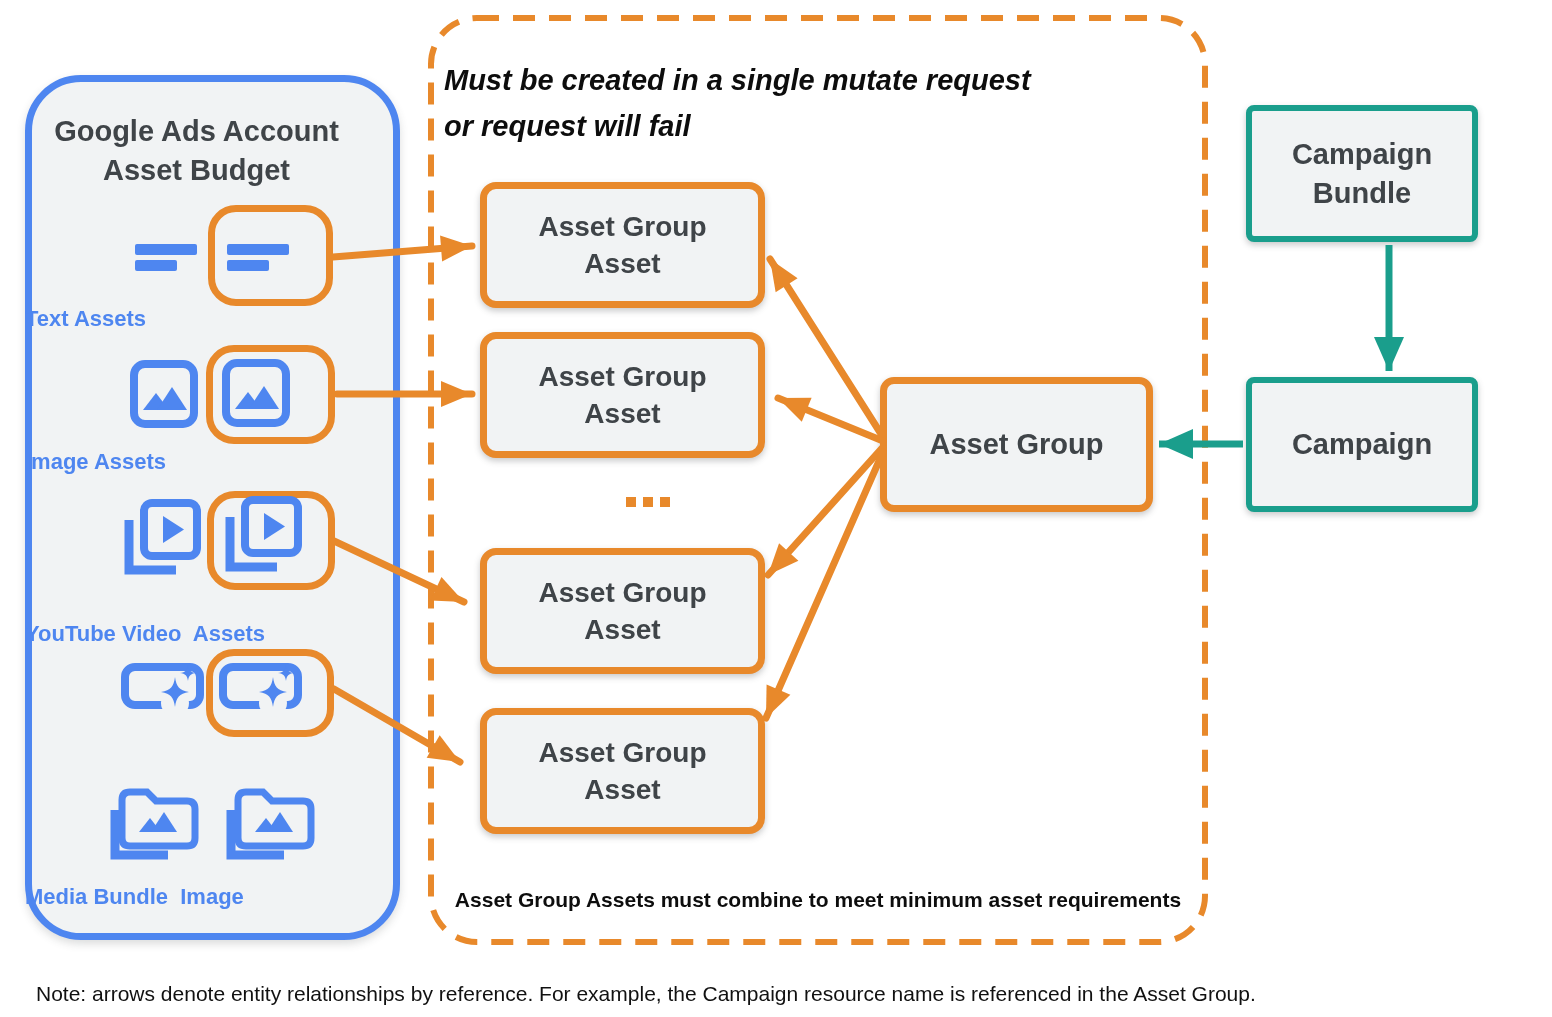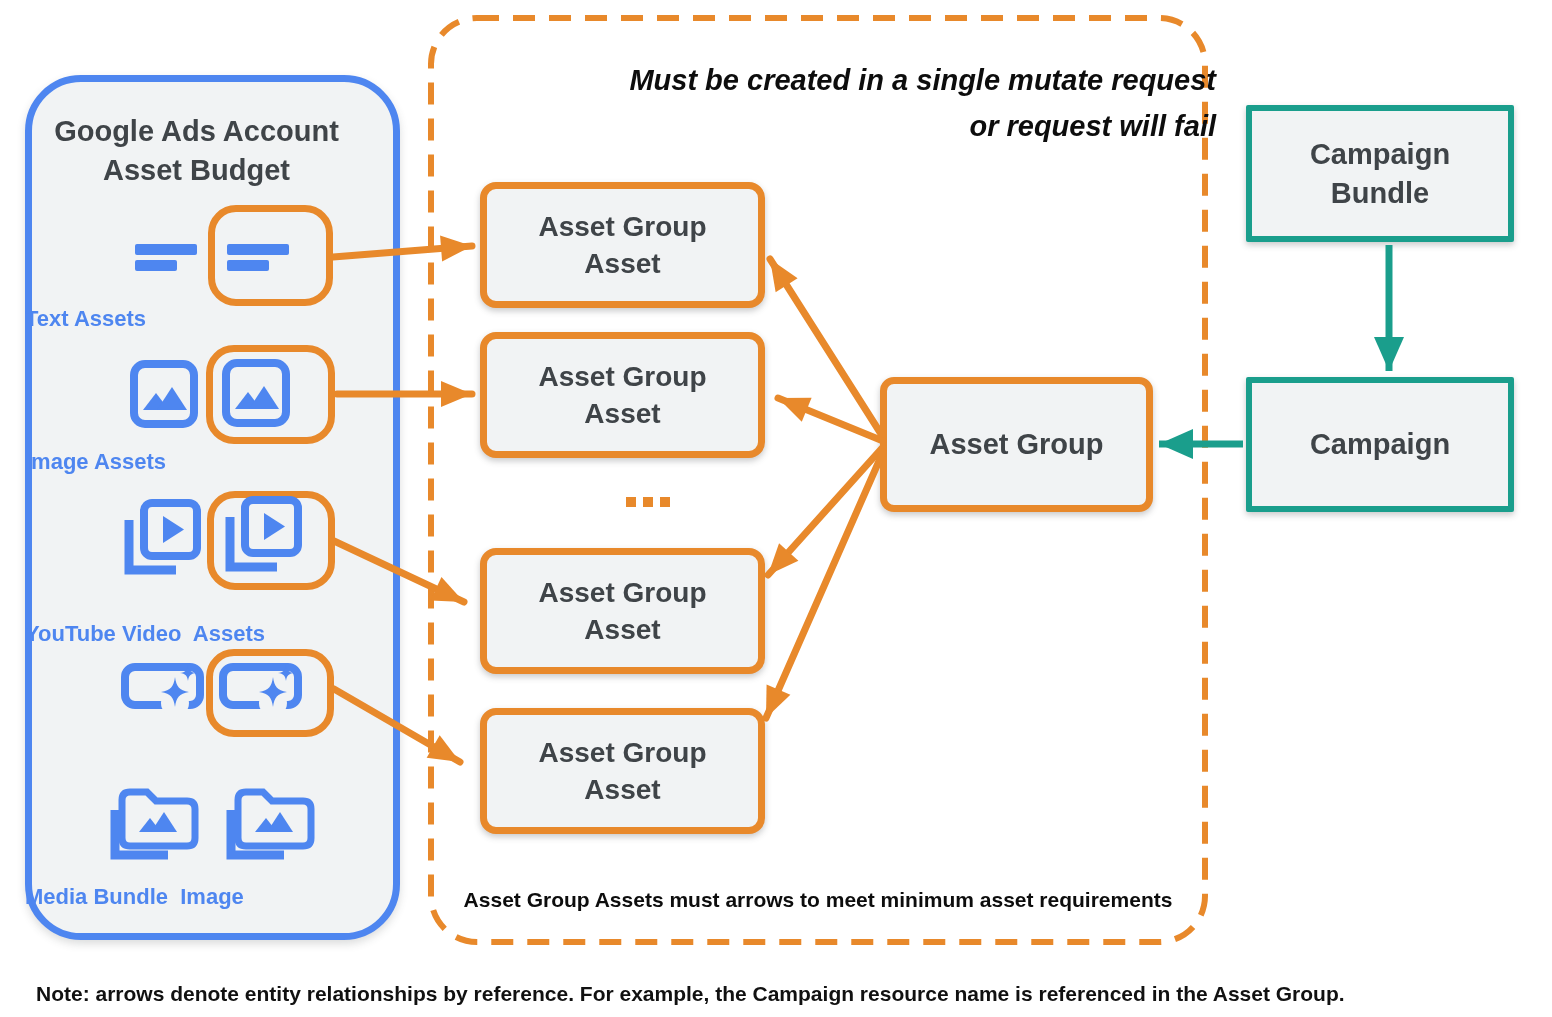--- a/index.html
+++ b/index.html
@@ -20,41 +20,41 @@
     font-size:22px; font-weight:700; color:var(--blue); white-space:pre;}
   .hl-box{position:absolute; border:7px solid var(--orange); border-radius:28px; background:transparent;}
   .icon{position:absolute;}
   .i-stroke{fill:none; stroke:var(--blue);}
   .i-fill{fill:var(--blue);}
   .patch{fill:var(--fill);}
 
   
   .mutate-panel{position:absolute; left:428px; top:15px; width:780px; height:930px;}
   .mutate-border{position:absolute; inset:0;}
-  .mutate-title{position:absolute; left:8px; top:42px; width:780px; text-align:right;
+  .mutate-title{position:absolute; left:16px; top:42px; width:780px; text-align:left;
     font-size:29px; font-weight:800; font-style:italic; color:#0d0d0d; line-height:46px;}
   .mutate-footnote{position:absolute; left:0; top:873px; width:780px; text-align:center;
     font-size:21px; font-weight:700; color:#0d0d0d;}
 
   
   .node{position:absolute; background:var(--fill); display:flex; flex-direction:column;
     align-items:center; justify-content:center; text-align:center;
     font-weight:700; color:var(--ink); box-shadow:0 3px 6px rgba(60,64,67,.28);}
   .aga-box{left:480px; width:285px; height:126px; border:7px solid var(--orange);
     border-radius:16px; font-size:28px; line-height:37px;}
   .asset-group-box{left:880px; top:377px; width:273px; height:135px;
     border:7px solid var(--orange); border-radius:14px; font-size:29px;}
-  .teal-box{left:1246px; width:268px; border:6px solid var(--teal);
-    border-radius:2px; font-size:29px; line-height:39px;}
+  .teal-box{left:1246px; width:232px; border:6px solid var(--teal);
+    border-radius:8px; font-size:29px; line-height:39px;}
 
   .dots{position:absolute; left:626px; top:497px; display:flex; gap:7px;}
   .dots span{width:10px; height:10px; background:var(--orange); display:block;}
 
   .note{position:absolute; left:36px; top:982px; width:1500px;
-    font-size:21px; font-weight:700; color:#111;}
+    font-size:21px; font-weight:400; color:#111;}
 
   
   .arrows{position:absolute; inset:0; pointer-events:none;}
   .aO{stroke:var(--orange); stroke-width:7; fill:none; stroke-linecap:round;}
   .aT{stroke:var(--teal); stroke-width:7; fill:none; stroke-linecap:butt;}
   #mO path{fill:var(--orange);} #mT path{fill:var(--teal);}
   .dashed-rect{fill:var(--white); stroke:var(--orange); stroke-width:6; stroke-dasharray:22 14;}
 </style>
 </head>
 <body>
@@ -134,21 +134,21 @@
   <div class="asset-label" style="top:884px;">Media Bundle  Image</div>
 
   <div class="mutate-panel">
     <svg class="mutate-border" width="780" height="930" viewBox="0 0 780 930">
       <rect class="dashed-rect" x="3" y="3" width="774" height="924" rx="46"></rect>
     </svg>
     <div class="mutate-title">
       <div>Must be created in a single mutate request</div>
       <div>or request will fail</div>
     </div>
-    <div class="mutate-footnote">Asset Group Assets must arrows to meet minimum asset requirements</div>
+    <div class="mutate-footnote">Asset Group Assets must combine to meet minimum asset requirements</div>
   </div>
 
   <div class="node aga-box" style="top:182px;">
     <div>Asset Group</div>
     <div>Asset</div>
   </div>
   <div class="node aga-box" style="top:332px;">
     <div>Asset Group</div>
     <div>Asset</div>
   </div>

